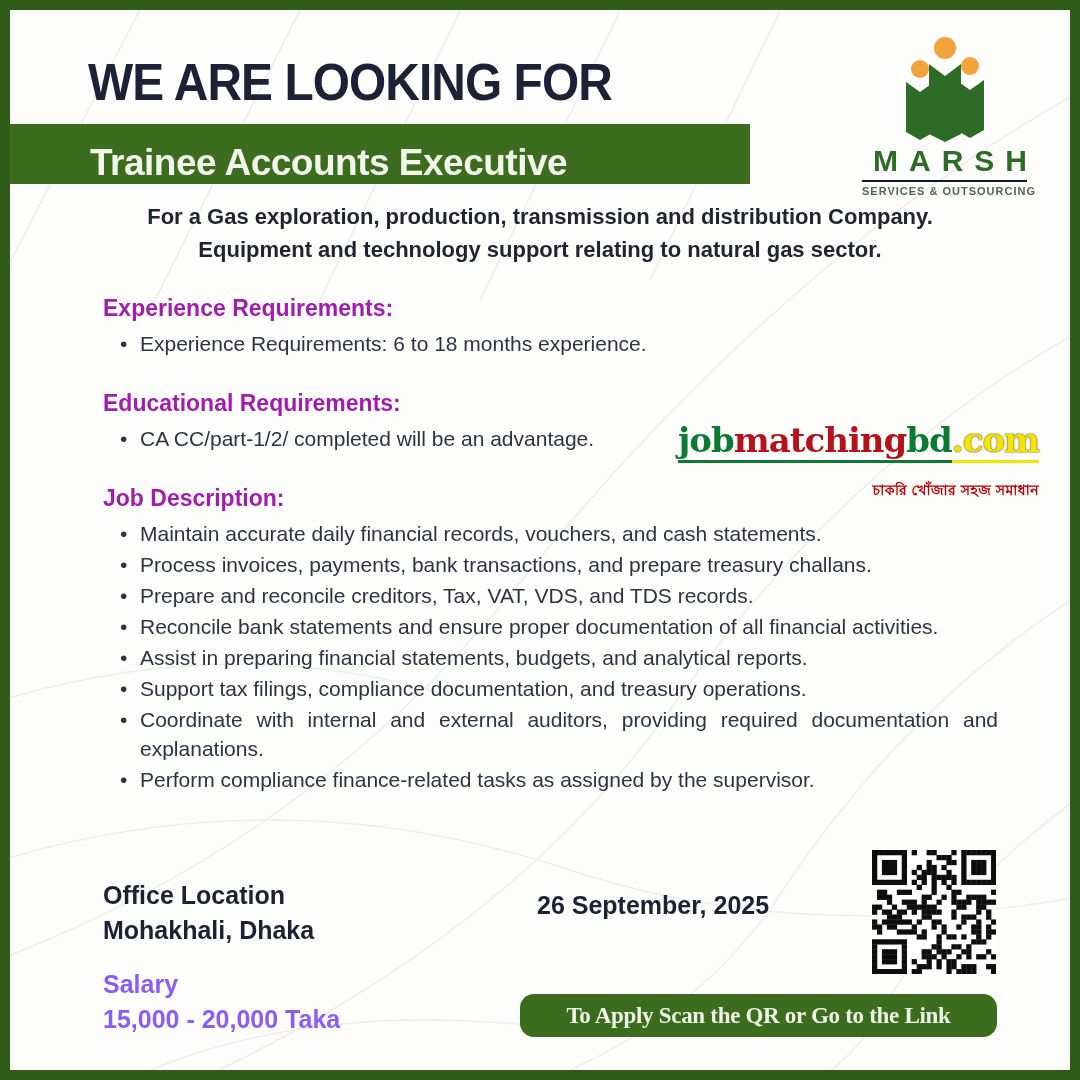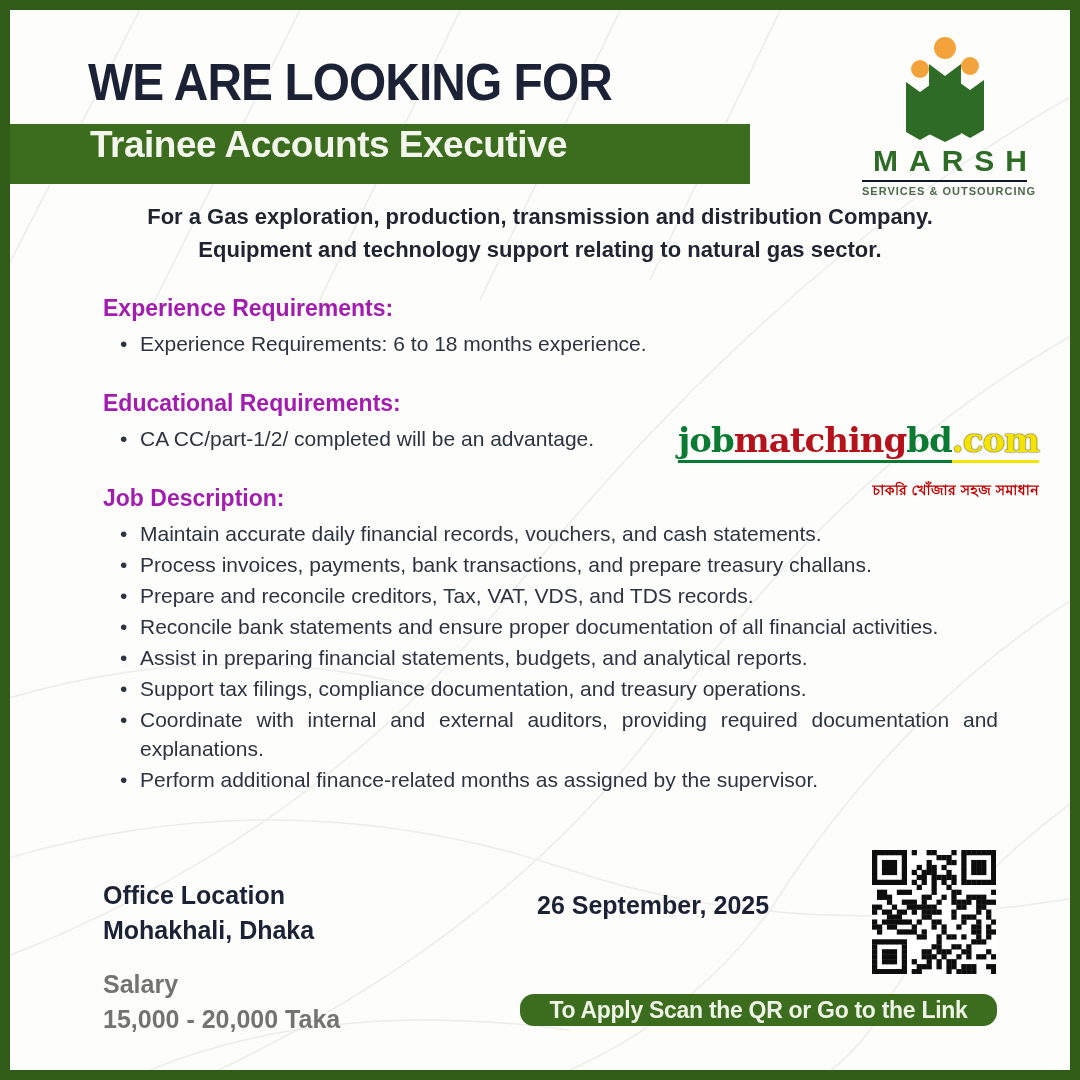--- a/index.html
+++ b/index.html
@@ -16,21 +16,21 @@
 
   
   .eyebrow{
     position:absolute; left:78px; top:42px;
     font-size:52px; font-weight:800; color:#1c2236;
     letter-spacing:-1px; transform:scaleX(.92); transform-origin:left center;
     white-space:nowrap;
   }
   .title-banner{
     position:absolute; left:0; top:114px; width:740px; height:60px;
-    background:#3c6c1d; display:flex; align-items:flex-start;
+    background:#3c6c1d; display:flex; align-items:flex-end;
   }
   .title-banner .txt{
     padding-left:80px; font-size:37px; font-weight:800; color:#f3f6ec;
     letter-spacing:-0.5px; white-space:nowrap;
   }
 
   
   .logo{ position:absolute; left:852px; top:26px; width:165px; text-align:center; }
   .logo svg{ display:block; margin:0 auto; }
   .logo .name{
@@ -72,31 +72,31 @@
   .watermark .p-green{ color:#0b7a33; border-bottom:3px solid #0b7a33; }
   .watermark .p-red{ color:#b5121b; border-bottom:3px solid #0b7a33; }
   .watermark .p-yellow{ color:#f5e400; text-shadow:0 0 1px #5a5200, 0 0 2px #5a5200; border-bottom:3px solid #f5e400; }
   .watermark .line2{
     font-family:"Liberation Sans", sans-serif; font-weight:700;
     font-size:14px; color:#c00000; margin-top:19px; letter-spacing:.5px;
   }
 
   
   .office{ position:absolute; left:93px; top:868px; font-size:25px; font-weight:800; color:#1c2236; line-height:35px; }
-  .salary{ position:absolute; left:93px; top:957px; font-size:25px; font-weight:800; color:#737373; line-height:35px; }
+  .salary{ position:absolute; left:93px; top:957px; font-size:25px; font-weight:800; color:#8b5cf6; line-height:35px; }
   .deadline{ position:absolute; left:527px; top:878px; font-size:25px; font-weight:800; color:#1c2236; line-height:35px; }
 
   .qr{ position:absolute; left:862px; top:840px; width:124px; height:124px; background:#fff; }
   .qr svg{ display:block; fill:#0d0d0d; }
 
   .apply-btn{
-    position:absolute; left:510px; top:984px; width:477px; height:32px;
+    position:absolute; left:510px; top:984px; width:477px; height:43px;
     background:#3c6c1d; border:none; border-radius:14px;
     display:flex; align-items:center; justify-content:center;
-    font-family:Liberation Sans, sans-serif;
+    font-family:Liberation Serif, serif;
     font-size:23px; font-weight:800; color:#eef4e6; letter-spacing:-0.3px;
     cursor:pointer; white-space:nowrap;
   }
 </style>
 </head>
 <body>
 
 <div class="poster">
 
   <svg class="bg-pattern" width="1080" height="1080" viewBox="0 0 1080 1080">
@@ -157,21 +157,21 @@
     <section>
       <h3>Job Description:</h3>
       <ul>
         <li>Maintain accurate daily financial records, vouchers, and cash statements.</li>
         <li>Process invoices, payments, bank transactions, and prepare treasury challans.</li>
         <li>Prepare and reconcile creditors, Tax, VAT, VDS, and TDS records.</li>
         <li>Reconcile bank statements and ensure proper documentation of all financial activities.</li>
         <li>Assist in preparing financial statements, budgets, and analytical reports.</li>
         <li>Support tax filings, compliance documentation, and treasury operations.</li>
         <li class="justify">Coordinate with internal and external auditors, providing required documentation and explanations.</li>
-        <li>Perform additional finance-related months as assigned by the supervisor.</li>
+        <li>Perform compliance finance-related tasks as assigned by the supervisor.</li>
       </ul>
     </section>
   </div>
 
   <div class="watermark">
     <div class="line1">
       <span class="p-green">job</span><span class="p-red">matching</span><span class="p-green">bd</span><span class="p-yellow">.com</span>
     </div>
     <div class="line2">চাকরি খোঁজার সহজ সমাধান</div>
   </div>

